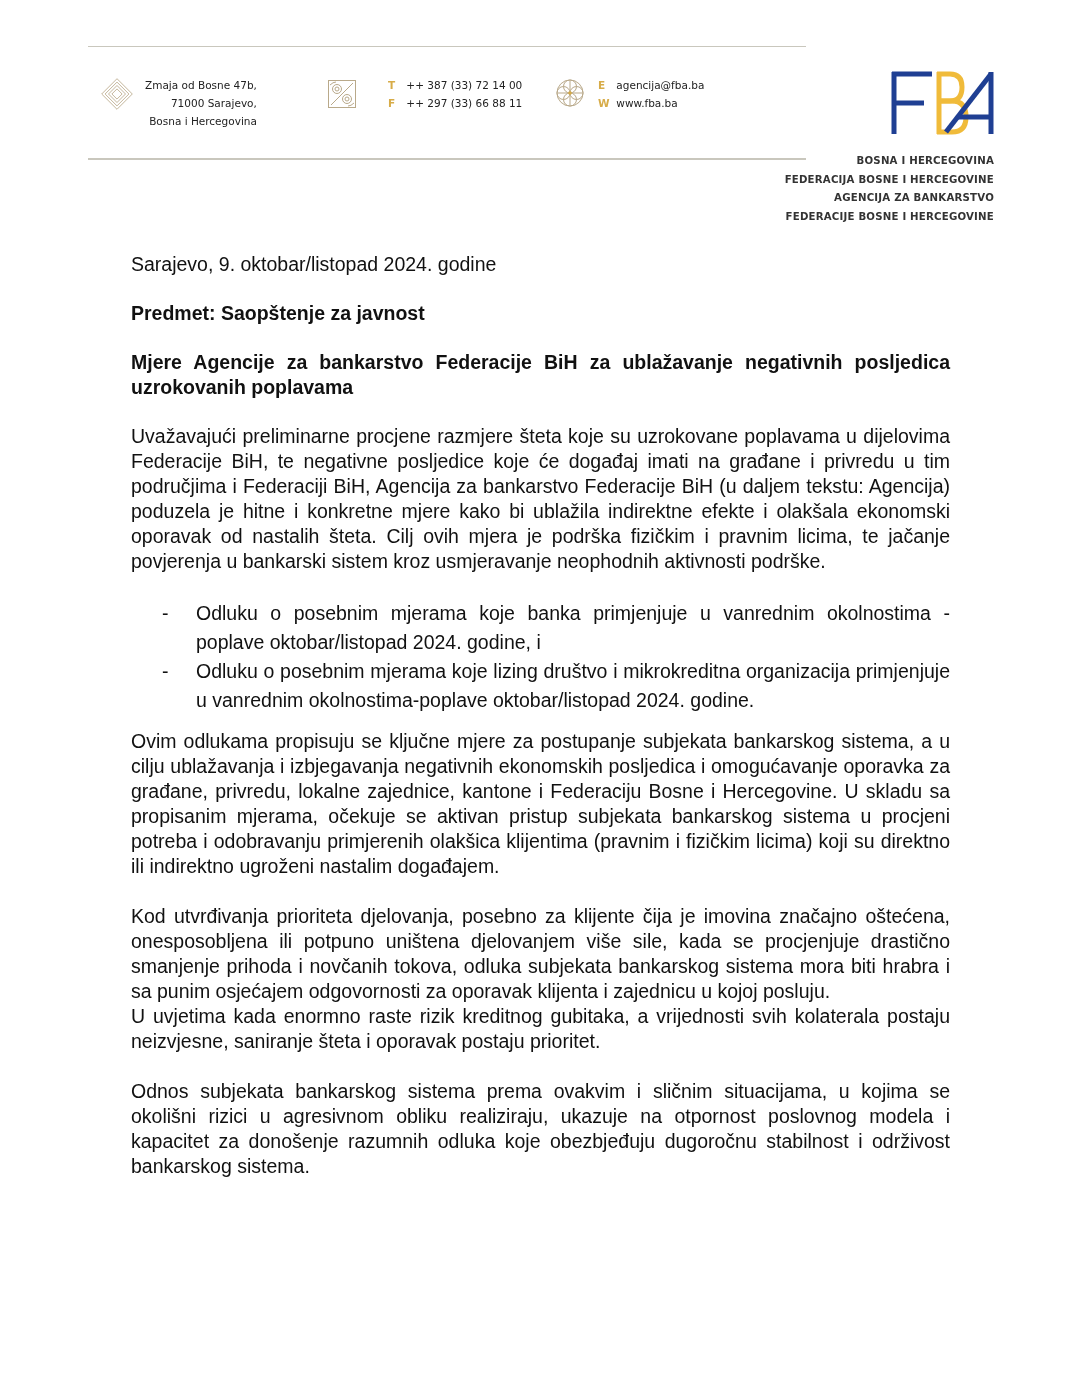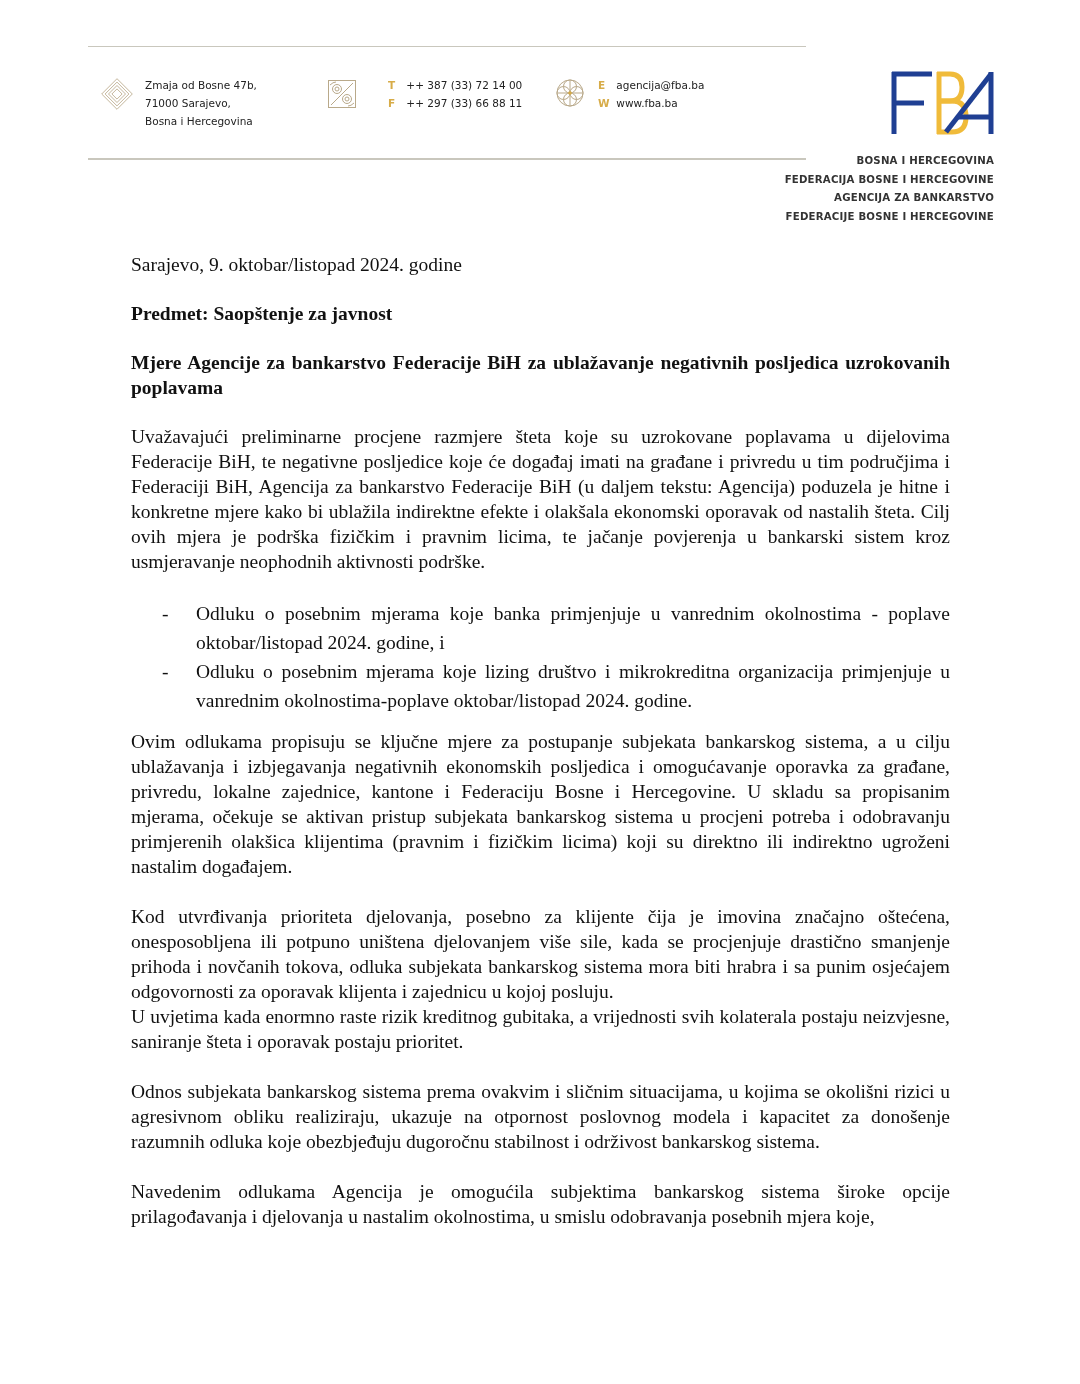--- a/index.html
+++ b/index.html
@@ -35,21 +35,21 @@
     .contact-icon {
       position: absolute;
       top: 77px;
       width: 34px;
       height: 34px;
     }
     .icon-address { left: 100px; }
     .icon-phone { left: 327px; top: 79px; width: 30px; height: 30px;}
     .icon-web { left: 555px; top: 78px; width: 30px; height: 30px;}
 
-    .addr { left: 145px; }
+    .addr { left: 145px; text-align: right; }
     .phone { left: 388px; }
     .web { left: 598px; }
     .lbl {
       color: #d7ac48;
       font-weight: bold;
       display: inline-block;
       width: 15px;
     }
 
     .logo {
@@ -70,21 +70,21 @@
       color: #333;
       line-height: 18.5px;
       letter-spacing: 0.2px;
     }
 
     .doc {
       position: absolute;
       left: 131px;
       top: 252px;
       width: 819px;
-      font-family: Liberation Serif, serif;
+      font-family: Liberation Sans, sans-serif;
       font-size: 19.5px;
       line-height: 25px;
       color: #111;
     }
     .doc p {
       margin: 0;
       text-align: justify;
     }
     .date-line { margin-bottom: 24px !important; }
     .subject { font-weight: bold; margin-bottom: 24px !important; }
@@ -217,14 +217,13 @@
     <li>
       <span class="dash">-</span>
       <span>Odluku o posebnim mjerama koje lizing društvo i mikrokreditna organizacija primjenjuje u vanrednim okolnostima-poplave oktobar/listopad 2024. godine.</span>
     </li>
   </ul>
 
   <p class="para">Ovim odlukama propisuju se ključne mjere za postupanje subjekata bankarskog sistema, a u cilju ublažavanja i izbjegavanja negativnih ekonomskih posljedica i omogućavanje oporavka za građane, privredu, lokalne zajednice, kantone i Federaciju Bosne i Hercegovine. U skladu sa propisanim mjerama, očekuje se aktivan pristup subjekata bankarskog sistema u procjeni potreba i odobravanju primjerenih olakšica klijentima (pravnim i fizičkim licima) koji su direktno ili indirektno ugroženi nastalim događajem.</p>
   <p class="para-tight">Kod utvrđivanja prioriteta djelovanja, posebno za klijente čija je imovina značajno oštećena, onesposobljena ili potpuno uništena djelovanjem više sile, kada se procjenjuje drastično smanjenje prihoda i novčanih tokova, odluka subjekata bankarskog sistema mora biti hrabra i sa punim osjećajem odgovornosti za oporavak klijenta i zajednicu u kojoj posluju.</p>
   <p class="para">U uvjetima kada enormno raste rizik kreditnog gubitaka, a vrijednosti svih kolaterala postaju neizvjesne, saniranje šteta i oporavak postaju prioritet.</p>
   <p class="para">Odnos subjekata bankarskog sistema prema ovakvim i sličnim situacijama, u kojima se okolišni rizici u agresivnom obliku realiziraju, ukazuje na otpornost poslovnog modela i kapacitet za donošenje razumnih odluka koje obezbjeđuju dugoročnu stabilnost i održivost bankarskog sistema.</p>
-  <p class="para">Navedenim odlukama Agencija je omogućila subjektima bankarskog sistema široke opcije prilagođavanja i djelovanja u nastalim okolnostima, u smislu odobravanja posebnih mjera koje,</p>
 </div>
 
 </body></html>

